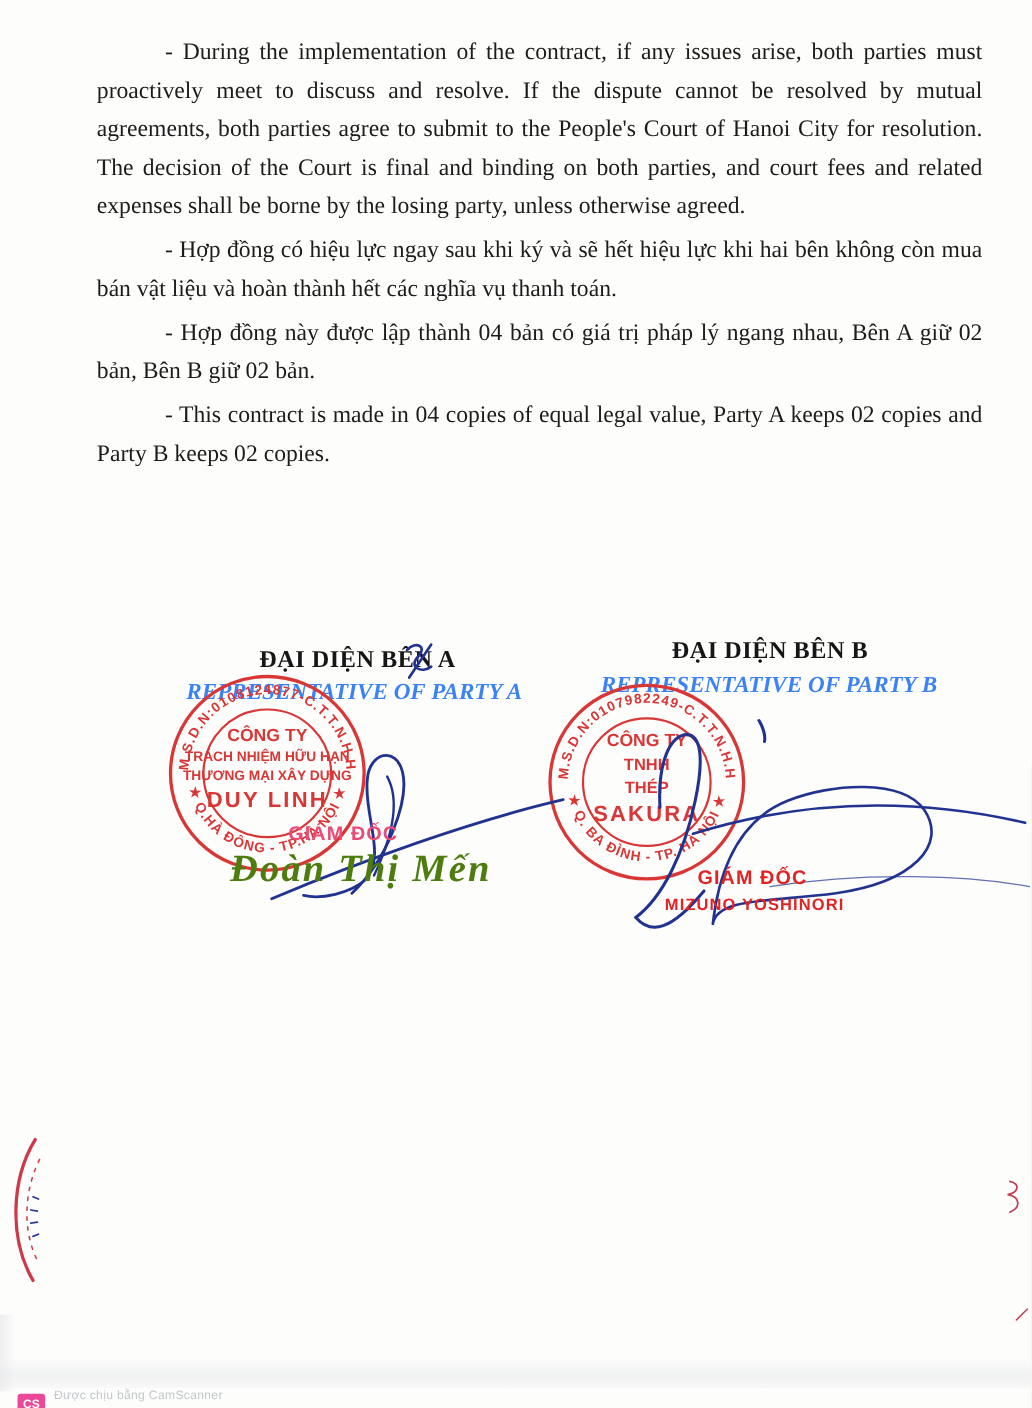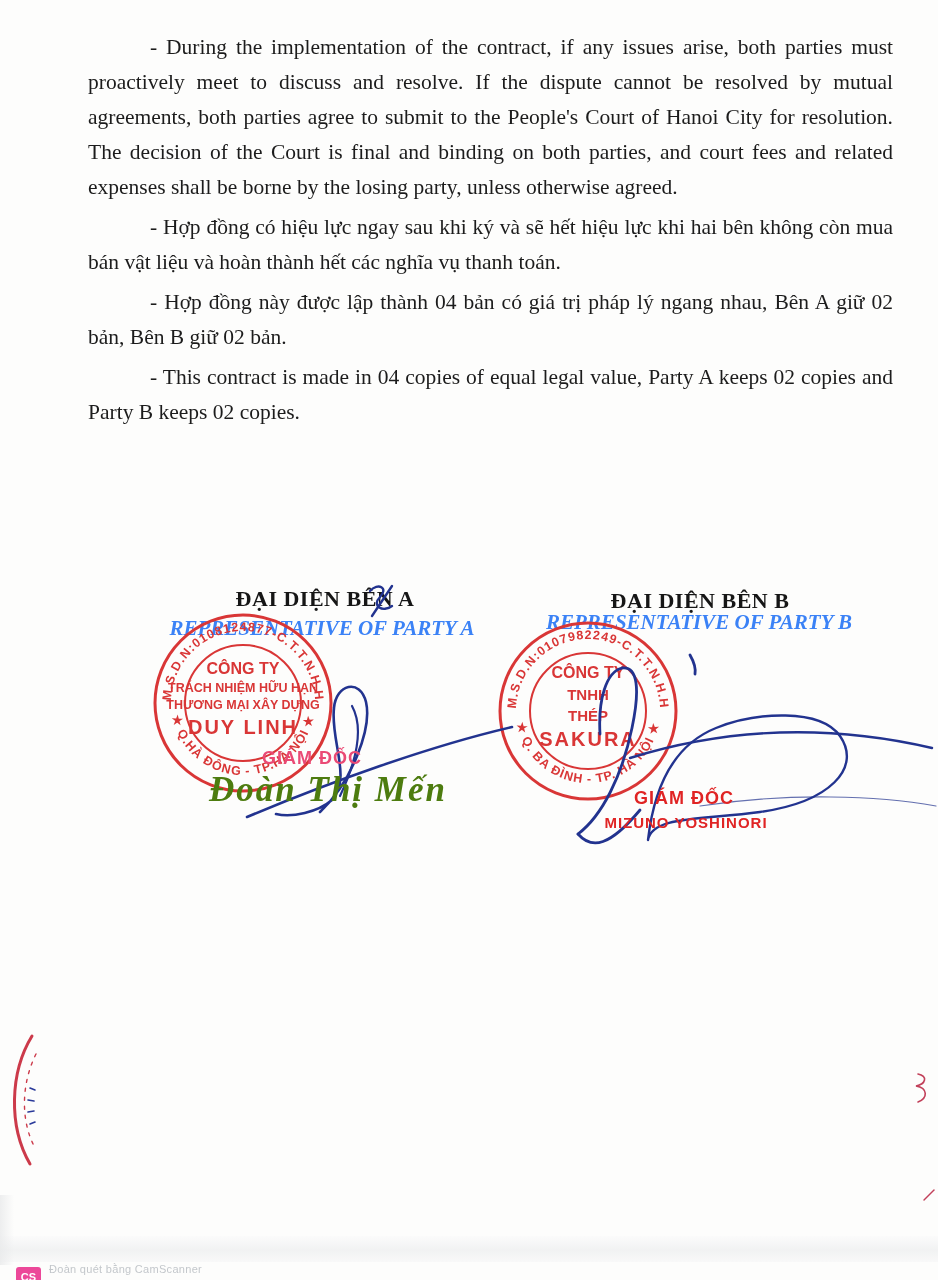--- a/index.html
+++ b/index.html
@@ -80,21 +80,21 @@
     <p class="en indent">- During the implementation of the contract, if any issues arise, both parties must proactively meet to discuss and resolve. If the dispute cannot be resolved by mutual agreements, both parties agree to submit to the People's Court of Hanoi City for resolution. The decision of the Court is final and binding on both parties, and court fees and related expenses shall be borne by the losing party, unless otherwise agreed.</p>
     <p class="vn indent">- Hợp đồng có hiệu lực ngay sau khi ký và sẽ hết hiệu lực khi hai bên không còn mua bán vật liệu và hoàn thành hết các nghĩa vụ thanh toán.</p>
     <p class="vn indent">- Hợp đồng này được lập thành 04 bản có giá trị pháp lý ngang nhau, Bên A giữ 02 bản, Bên B giữ 02 bản.</p>
     <p class="en indent">- This contract is made in 04 copies of equal legal value, Party A keeps 02 copies and Party B keeps 02 copies.</p>
   </div>
 
   <div class="sig-area">
 
     <div class="sig-title" style="left:325px;top:26px;">ĐẠI DIỆN BÊN A</div>
     <div class="sig-sub" style="left:322px;top:56px;">REPRESENTATIVE OF PARTY A</div>
-    <div class="sig-title" style="left:700px;top:28px;">ĐẠI DIỆN BÊN B</div>
+    <div class="sig-title" style="left:700px;top:18px;">ĐẠI DIỆN BÊN B</div>
     <div class="sig-sub" style="left:699px;top:50px;">REPRESENTATIVE OF PARTY B</div>
 
     <svg class="pen" style="left:365px;top:20px;" width="36" height="42">
       <path d="M 7 36 L 27 6" stroke-width="2.4"></path>
       <path d="M 5 11 C 13 2, 24 8, 15 17 C 6 26, 18 33, 27 26" stroke-width="2.4"></path>
     </svg>
 
     <svg class="stamp" style="left:148px;top:48px;" width="190" height="190" viewBox="0 0 190 190">
       <circle cx="95" cy="95" r="88" fill="none" stroke="#d93636" stroke-width="3"></circle>
       <circle cx="95" cy="95" r="58" fill="none" stroke="#d93636" stroke-width="2"></circle>
@@ -156,16 +156,16 @@
     <path d="M 20 6 C 30 8, 28 16, 18 18 C 30 20, 30 30, 20 34" stroke="#c2405a" stroke-width="1.6"></path>
   </svg>
   <svg class="edge-art" style="position:absolute;left:922px;top:1188px;" width="14" height="14" viewBox="0 0 14 14">
     <path d="M 2 12 L 12 2" stroke="#c2405a" stroke-width="1.4"></path>
   </svg>
 
   <div class="scan-band"></div>
   <div class="edge-smudge"></div>
   <div class="footer">
     <div class="cs-badge">CS</div>
-    <div class="scanner-text">Đoàn quét bằng CamScanner</div>
+    <div class="scanner-text">Được chịu bằng CamScanner</div>
   </div>
 
 </div>
 
 </body></html>

